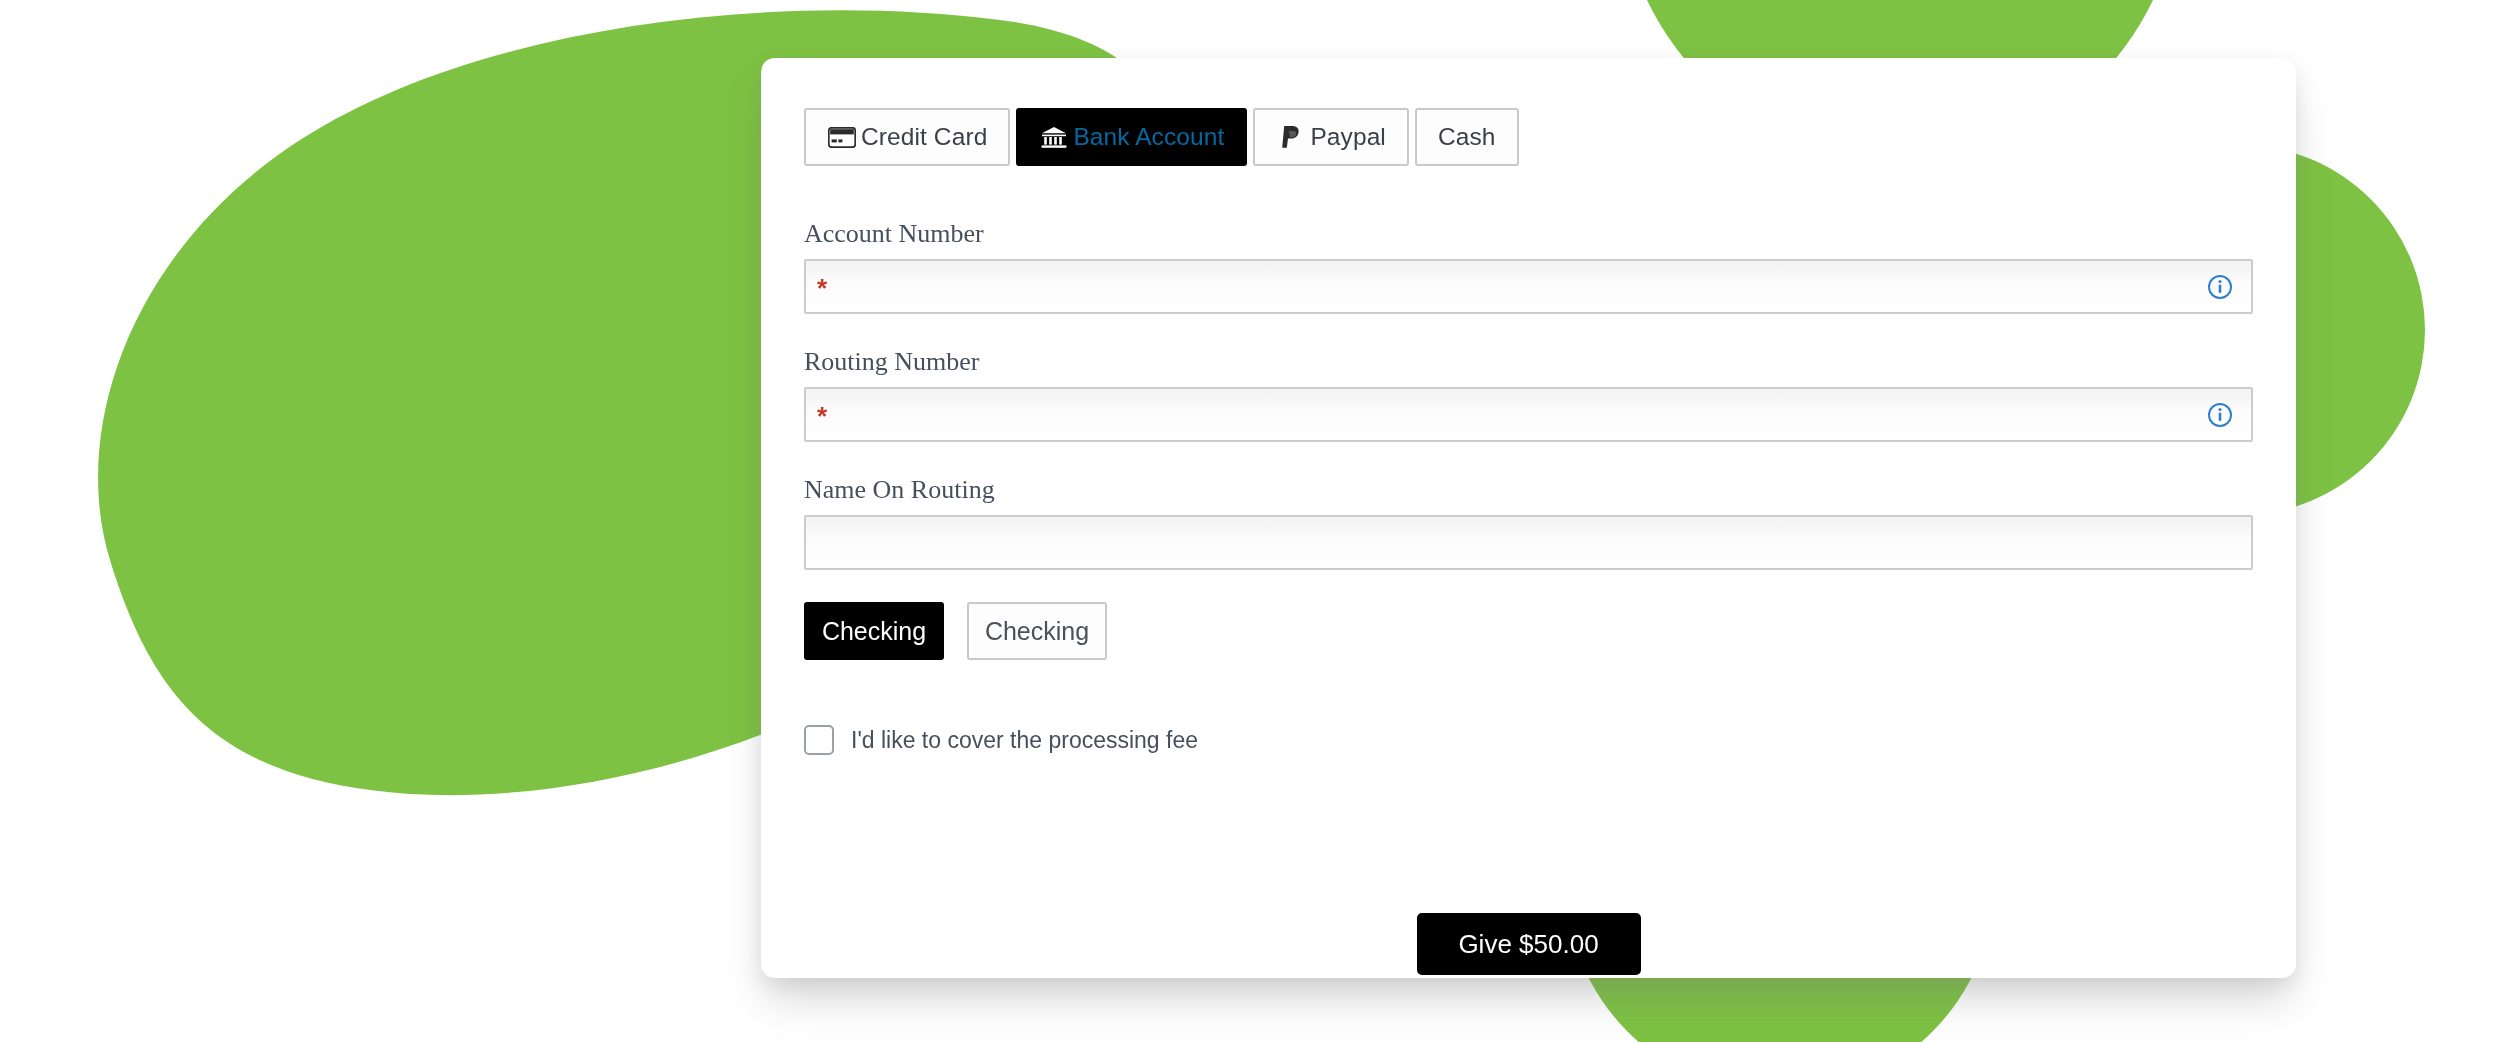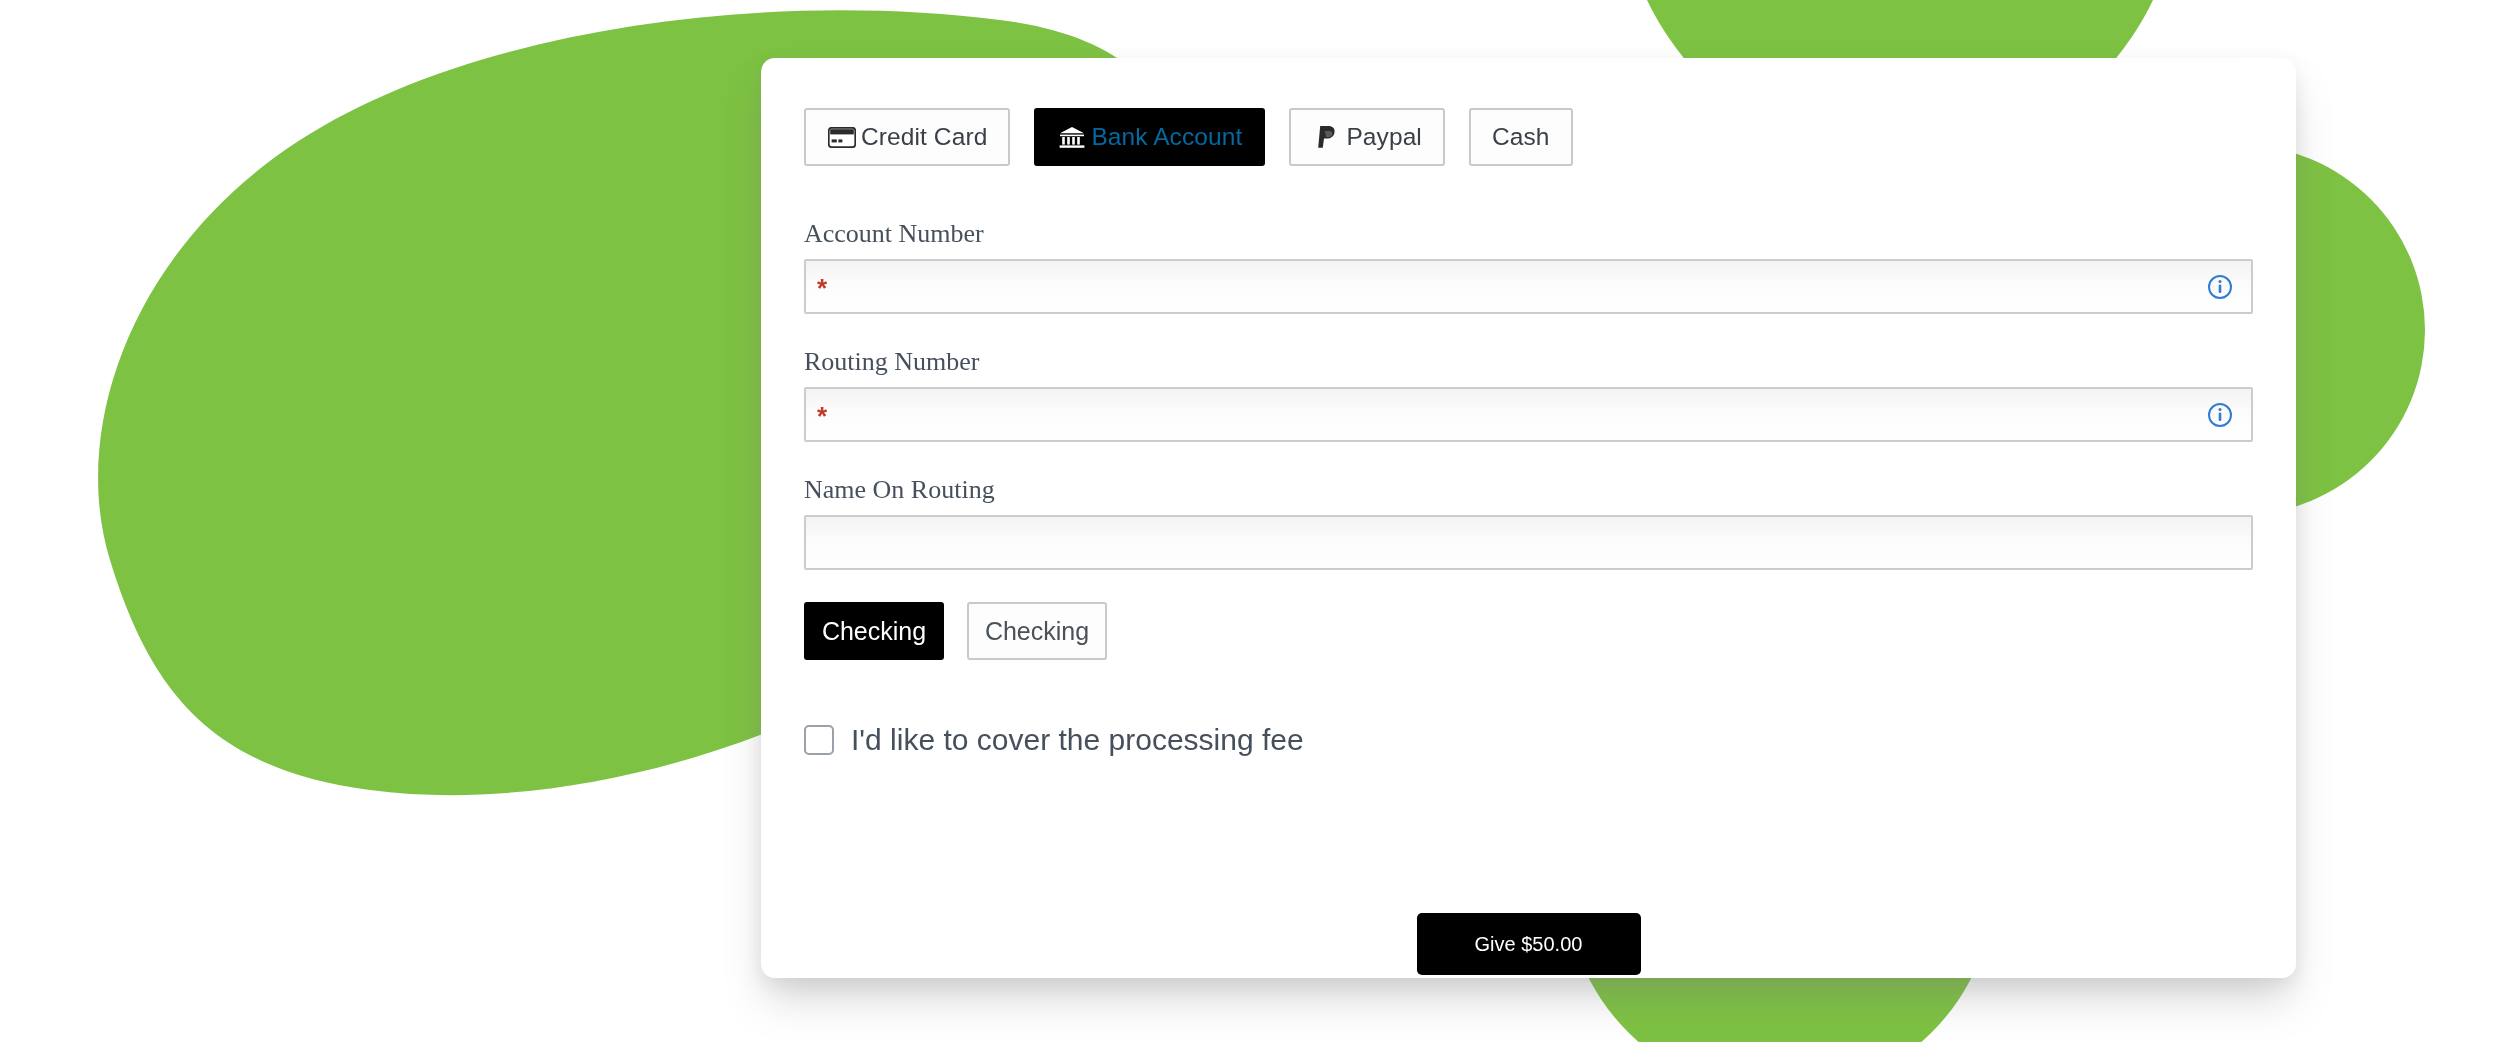--- a/index.html
+++ b/index.html
@@ -48,21 +48,21 @@
     left: 43px;
     top: 50px;
     right: 43px;
     bottom: 0;
   }
 
   
   .method-tabs {
     display: flex;
     align-items: flex-start;
-    gap: 24px;
+    gap: 6px;
     height: 58px;
   }
   .method-tab {
     display: inline-flex;
     align-items: center;
     justify-content: center;
     gap: 1px;
     height: 58px;
     padding: 0 21px;
     background: #fdfdfd;
@@ -182,21 +182,21 @@
   .fee-box {
     width: 30px;
     height: 30px;
     border: 2px solid #9aa1a9;
     border-radius: 5px;
     background: #ffffff;
     cursor: pointer;
     flex: 0 0 auto;
   }
   .fee-label {
-    font-size: 30px;
+    font-size: 23px;
     color: #46505c;
     line-height: 1;
     cursor: pointer;
     user-select: none;
   }
 
   
   .submit-row {
     position: absolute;
     left: 0;
@@ -209,21 +209,21 @@
     height: 62px;
     padding: 18px 36px;
     min-width: 224px;
     display: inline-flex;
     align-items: center;
     justify-content: center;
     background: #000000;
     color: #ffffff;
     border: none;
     border-radius: 5px;
-    font-size: 20px;
+    font-size: 26px;
     font-family: "Liberation Sans", sans-serif;
     cursor: pointer;
   }
 </style>
 </head>
 <body>
 
 <div id="stage">
 
   <svg class="blob-layer" viewBox="0 0 2500 1042" preserveAspectRatio="none" aria-hidden="true">

